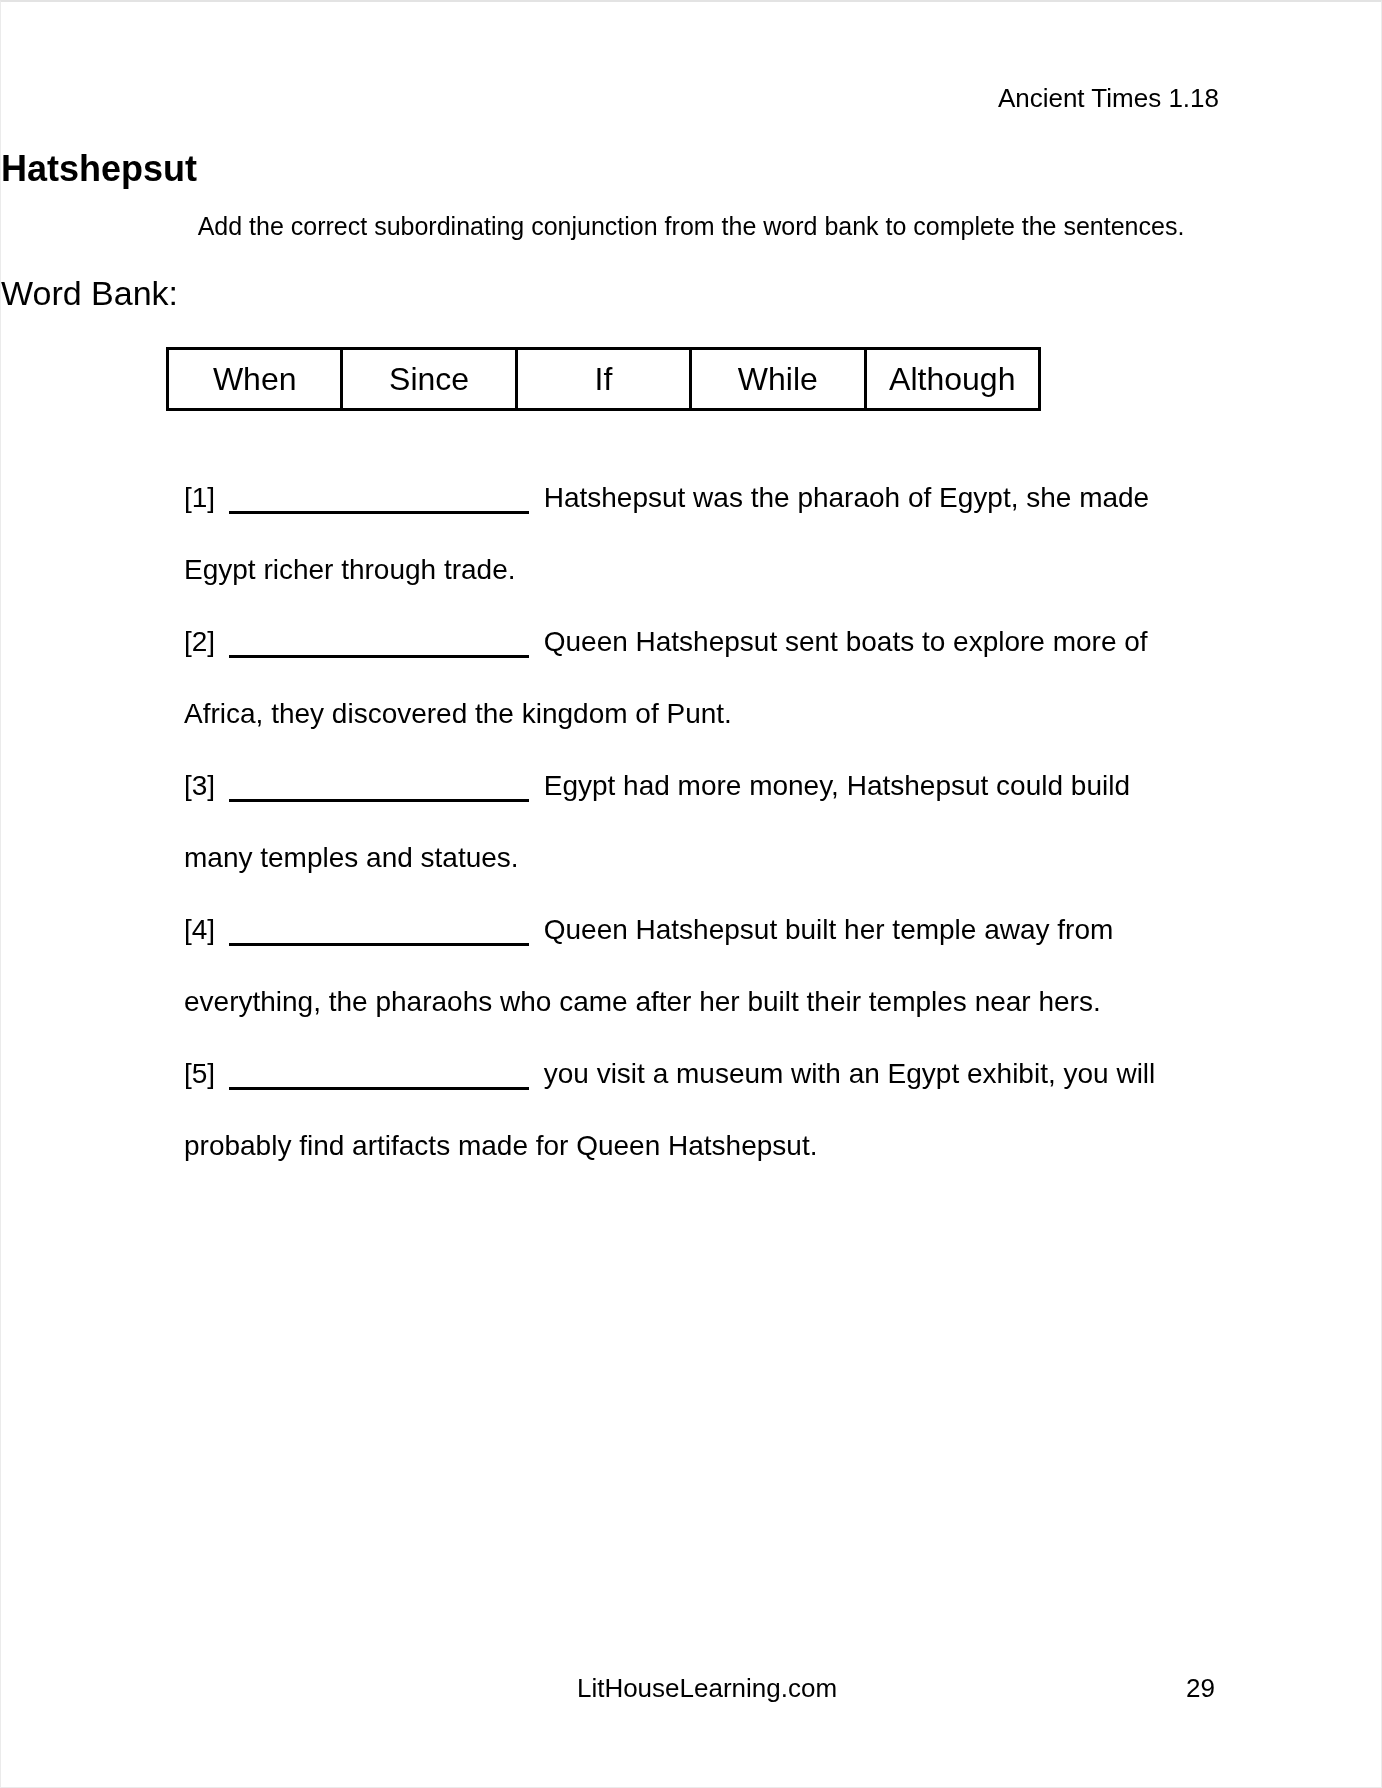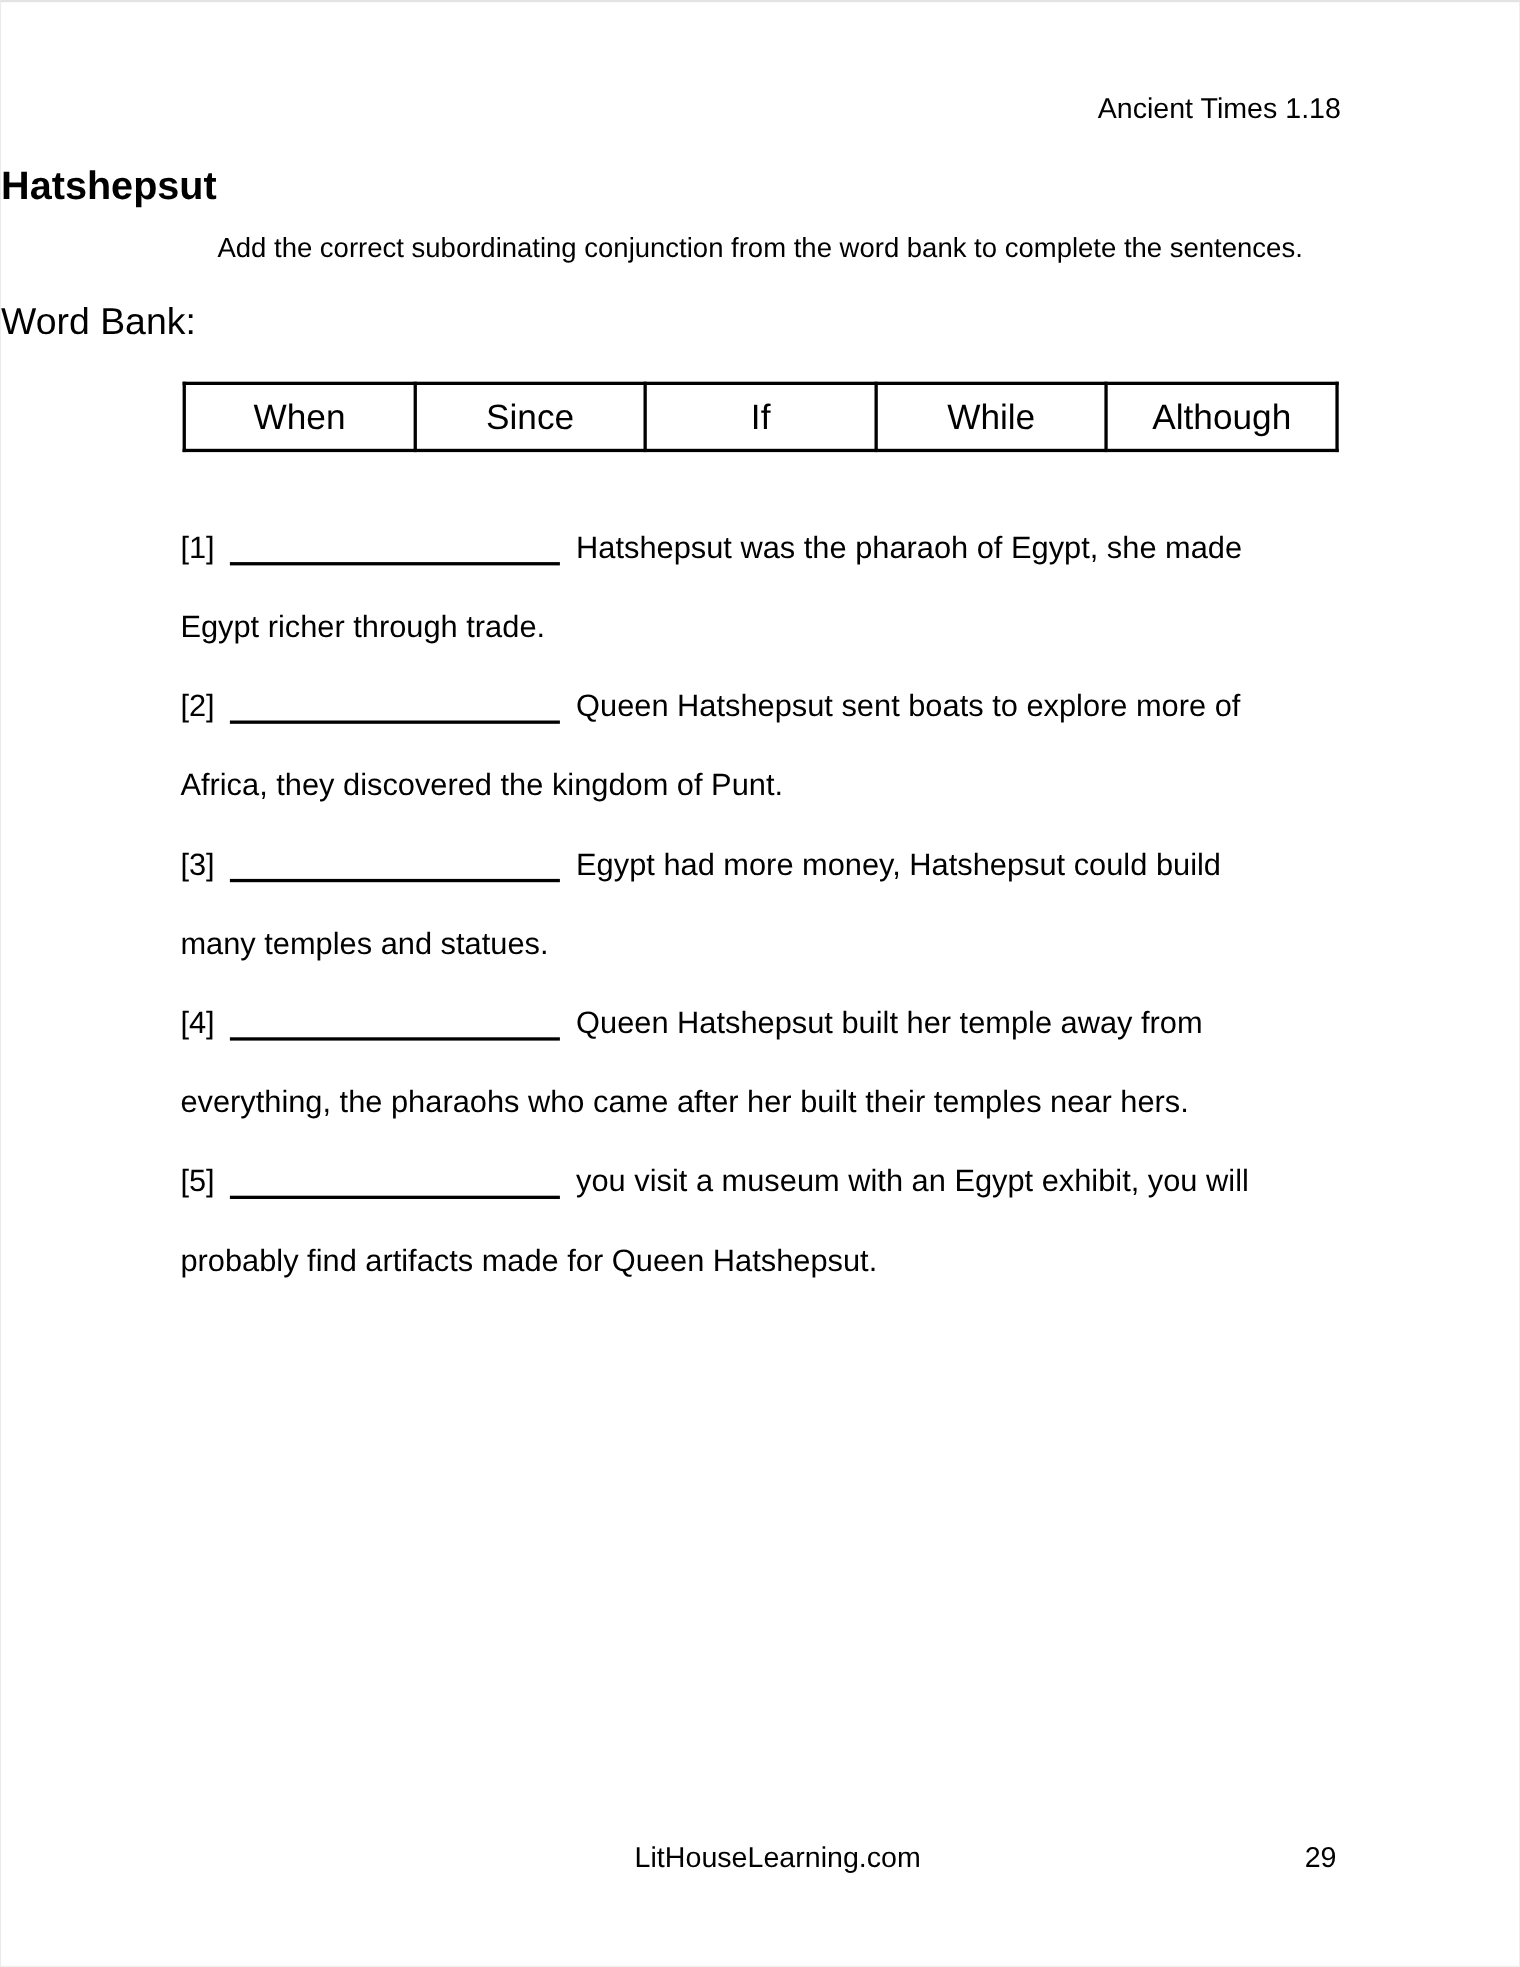--- a/index.html
+++ b/index.html
@@ -48,21 +48,21 @@
     top: 272px;
     left: 0;
     width: 100%;
     text-align: left;
     font-size: 34px;
   }
   table.wordbank {
     position: absolute;
     top: 345px;
     left: 165px;
-    width: 1051px;
+    width: 875px;
     height: 64px;
     border-collapse: collapse;
     table-layout: fixed;
   }
   table.wordbank td {
     border: 3px solid #000000;
     text-align: center;
     vertical-align: middle;
     font-size: 32px;
     padding: 0;
@@ -70,20 +70,21 @@
   .sentences {
     position: absolute;
     top: 460px;
     left: 163px;
     width: 1062px;
     font-size: 28px;
     line-height: 72px;
   }
   .line {
     white-space: nowrap;
+    margin-left: 20px;
   }
   .blank {
     display: inline-block;
     width: 300px;
     height: 1px;
     border-bottom: 3px solid #000000;
     margin: 0 7px -7px 6px;
   }
   .footer-site {
     position: absolute;

